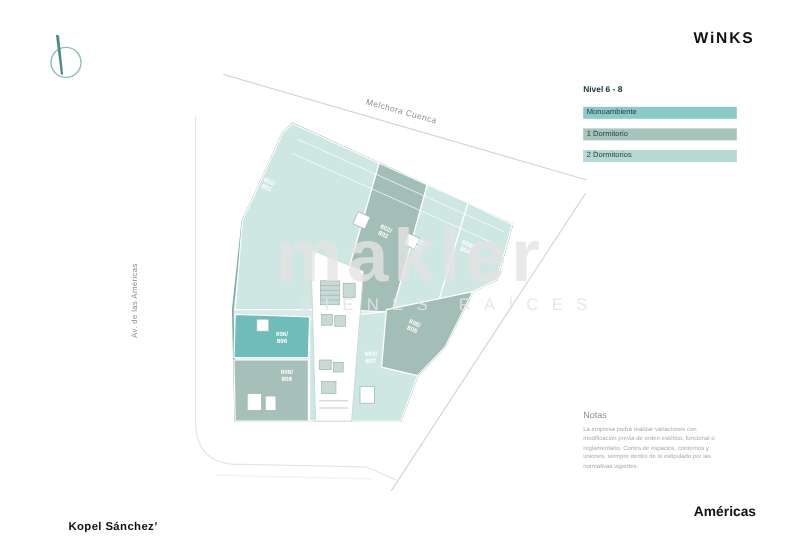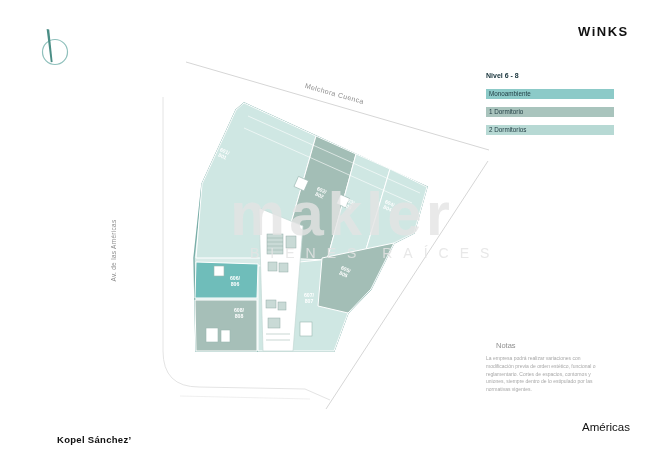--- a/index.html
+++ b/index.html
@@ -21,32 +21,32 @@
   .street-line{stroke:#d6d6d6;stroke-width:1;fill:none;}
   .site-line{stroke:#e4e4e4;stroke-width:1;fill:none;}
   .unit-label{fill:#ffffff;font-size:5.2px;font-weight:bold;text-anchor:middle;
               font-family:"Liberation Sans",sans-serif;}
 
   
   #logo{position:absolute;left:578px;top:24px;font-size:13px;font-weight:800;
         letter-spacing:1.5px;color:#111111;text-align:right;}
   #developer{position:absolute;left:57px;top:434px;font-size:9.5px;font-weight:800;
         letter-spacing:0.3px;color:#111111;}
-  #project{position:absolute;right:30px;top:421px;font-size:11.5px;font-weight:400;
+  #project{position:absolute;right:30px;top:421px;font-size:11.5px;font-weight:700;
         color:#111111;text-align:center;}
 
   
   #legend{position:absolute;left:486px;top:72px;width:130px;}
   #legend .legend-title{font-size:7px;font-weight:bold;color:#16323a;margin-bottom:10px;}
   .legend-row{width:128px;height:10px;margin-bottom:8px;}
   .legend-label{font-size:6.3px;line-height:10px;padding-left:3px;color:#1d3a40;}
 
   
   #notes{position:absolute;left:486px;top:341px;width:122px;}
-  #notes .notes-title{font-size:7.5px;color:#8f8f8f;margin-bottom:5px;margin-left:10px;}
+  #notes .notes-title{font-size:7.5px;color:#8f8f8f;margin-bottom:5px;}
   #notes .notes-body{font-size:5px;line-height:1.55;color:#a8a8a8;}
 
   
   #street-top{position:absolute;left:306px;top:82px;font-size:7px;color:#8c8c8c;
         letter-spacing:0.4px;transform:rotate(15.5deg);transform-origin:left top;}
   #street-left{position:absolute;left:53px;top:247px;width:120px;text-align:center;
         font-size:6.5px;color:#8c8c8c;letter-spacing:0.3px;transform:rotate(-90deg);}
 
   
   #wm1{position:absolute;left:230px;top:178px;font-size:62px;font-weight:700;

